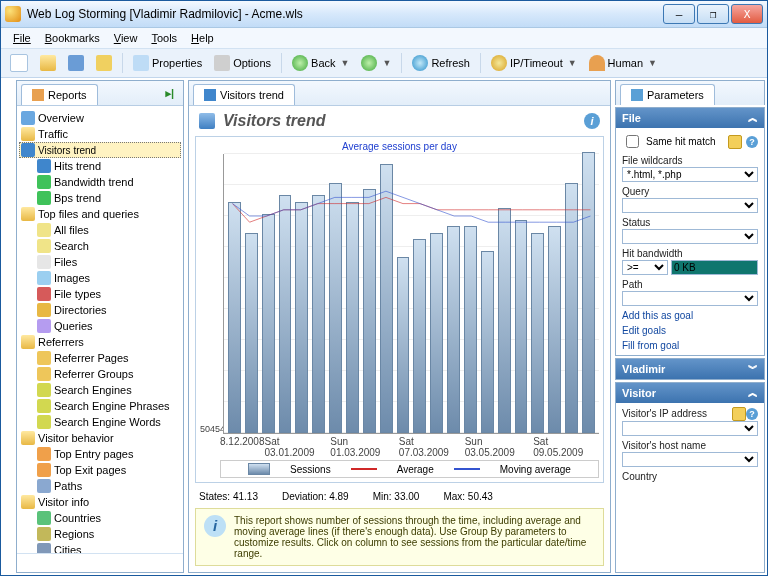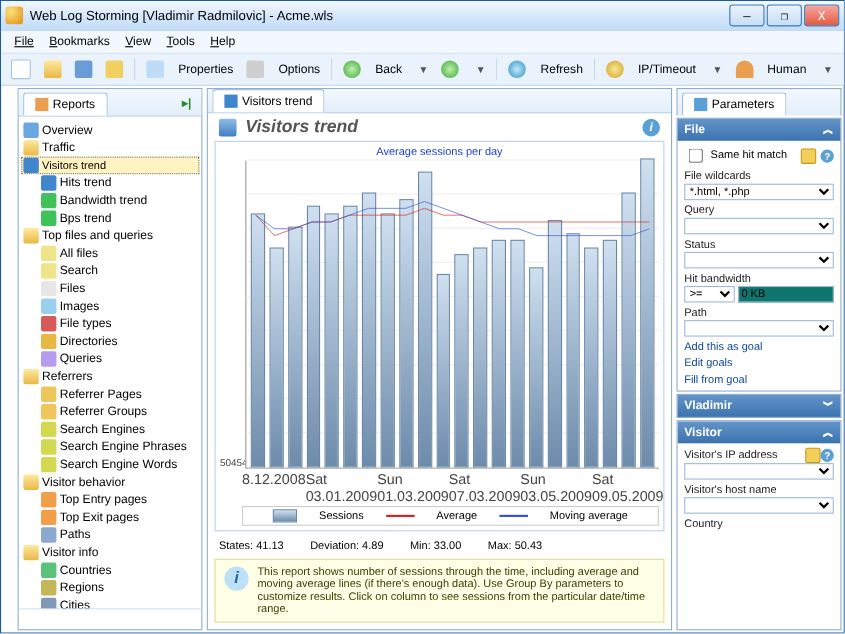--- a/index.html
+++ b/index.html
@@ -7,21 +7,21 @@
 .titlebar{height:26px;background:linear-gradient(#f4f9ff,#d6e8fb,#c2dcf7);border-bottom:1px solid #aac8e4;display:flex;align-items:center;padding:0 4px;font-size:12px;}
 .titlebar .appicon{width:16px;height:16px;background:radial-gradient(circle at 30% 30%,#fce27a,#e28c12);border-radius:3px;margin-right:6px;}
 .titlebar .title{flex:1;}
 .winbtns{display:flex;gap:2px;}
 .winbtn{width:30px;height:18px;border:1px solid #3c78b4;border-radius:3px;background:linear-gradient(#eaf3fc,#c6def5);display:flex;align-items:center;justify-content:center;font-family:Consolas,monospace;font-size:11px;cursor:pointer;}
 .winbtn.close{background:linear-gradient(#f6a7a0,#e25b41);color:#fff;}
 .menubar{height:20px;display:flex;align-items:center;padding:0 6px;gap:2px;background:#f3f8fe;border-bottom:1px solid #d2e2f2;}
 .menu{padding:2px 6px;cursor:pointer;}
 .menu u{text-decoration:underline;}
 .toolbar{height:28px;background:#eaf2fb;border-bottom:1px solid #c2d6ec;display:flex;align-items:center;padding:0 4px;gap:2px;font-size:11px;}
-.tbtn{display:flex;align-items:center;gap:13px;padding:2px 4px;border:1px solid transparent;border-radius:3px;cursor:pointer;white-space:nowrap;}
+.tbtn{display:flex;align-items:center;gap:3px;padding:2px 4px;border:1px solid transparent;border-radius:3px;cursor:pointer;white-space:nowrap;}
 .tico{width:16px;height:16px;display:inline-block;border-radius:2px;}
 .tsep{width:1px;height:20px;background:#c8d8ea;margin:0 3px;}
 .drop{font-size:9px;color:#555;margin-left:2px;}
 .body{flex:1;display:flex;min-height:0;margin-left:13px;}
 .leftpane{width:166px;border:1px solid #8faecd;margin:2px;display:flex;flex-direction:column;background:#fff;}
 .tabrow{height:24px;background:linear-gradient(#f3f8fe,#e3eef9);border-bottom:1px solid #b7cde4;display:flex;align-items:flex-end;padding-left:4px;}
 .tab{padding:4px 10px;border:1px solid #9fbcdb;border-bottom:none;background:#fff;border-radius:3px 3px 0 0;display:flex;align-items:center;gap:4px;font-size:11px;}
 .tabico{width:12px;height:12px;}
 .tree{flex:1;overflow-y:auto;padding:4px 2px;}
 .tnode{display:flex;align-items:center;gap:3px;padding:1px 2px;cursor:pointer;white-space:nowrap;}
@@ -37,21 +37,21 @@
 .infoicon{width:16px;height:16px;border-radius:50%;background:#5a9fd6;color:#fff;text-align:center;line-height:16px;font-style:italic;font-weight:bold;margin-left:auto;}
 .chartbox{border:1px solid #bcd1e6;margin:0 6px 4px 6px;padding:4px;}
 .chart-title{text-align:center;font-size:10px;color:#2040d0;margin-bottom:2px;}
 .chart{position:relative;height:280px;display:flex;}
 .yaxis{width:20px;display:flex;flex-direction:row;justify-content:space-between;align-items:flex-end;padding-right:3px;font-size:9px;color:#444;}
 .plot{flex:1;position:relative;border-left:1px solid #999;border-bottom:1px solid #999;background:#fff;}
 .grid{position:absolute;left:0;right:0;border-top:1px solid #eee;}
 .bars{position:absolute;left:0;right:0;bottom:0;top:0;display:flex;align-items:flex-end;justify-content:space-around;padding:0 2px;}
 .bar{flex:1;margin:0 2px;background:linear-gradient(#cfe0f0,#6d8bab);border:1px solid #6a87a5;}
 svg.lines{position:absolute;left:0;top:0;width:100%;height:100%;pointer-events:none;}
-.xaxis{margin-left:20px;display:flex;justify-content:space-between;font-size:13px;color:#444;padding:2px 0;}
+.xaxis{margin-left:20px;display:flex;justify-content:space-between;font-size:10px;color:#444;padding:2px 0;}
 .legend{margin-left:20px;display:flex;gap:20px;justify-content:center;align-items:center;font-size:10px;border:1px solid #ccc;padding:2px 8px;}
 .lbox{width:20px;height:10px;background:linear-gradient(#cfe0f0,#6d8bab);border:1px solid #6a87a5;}
 .lline{width:26px;height:2px;}
 .stats{display:flex;gap:24px;padding:4px 10px;font-size:10px;}
 .info{display:flex;gap:8px;align-items:flex-start;background:#feffe6;border:1px solid #dedc9a;margin:2px 6px 6px 6px;padding:6px 8px;font-size:10px;color:#3d3d00;}
 .info .ii{width:22px;height:22px;border-radius:50%;background:#bde0f6;color:#2666a0;text-align:center;line-height:22px;font-style:italic;font-weight:bold;font-size:15px;flex:0 0 22px;}
 .right{width:150px;margin:2px;display:flex;flex-direction:column;gap:2px;}
 .rpanel{border:1px solid #8faecd;background:#fff;}
 .rpanel .ph{background:linear-gradient(#6394c9,#3c73af);color:#fff;font-weight:bold;padding:3px 6px;display:flex;align-items:center;justify-content:space-between;}
 .chev{font-size:10px;}

